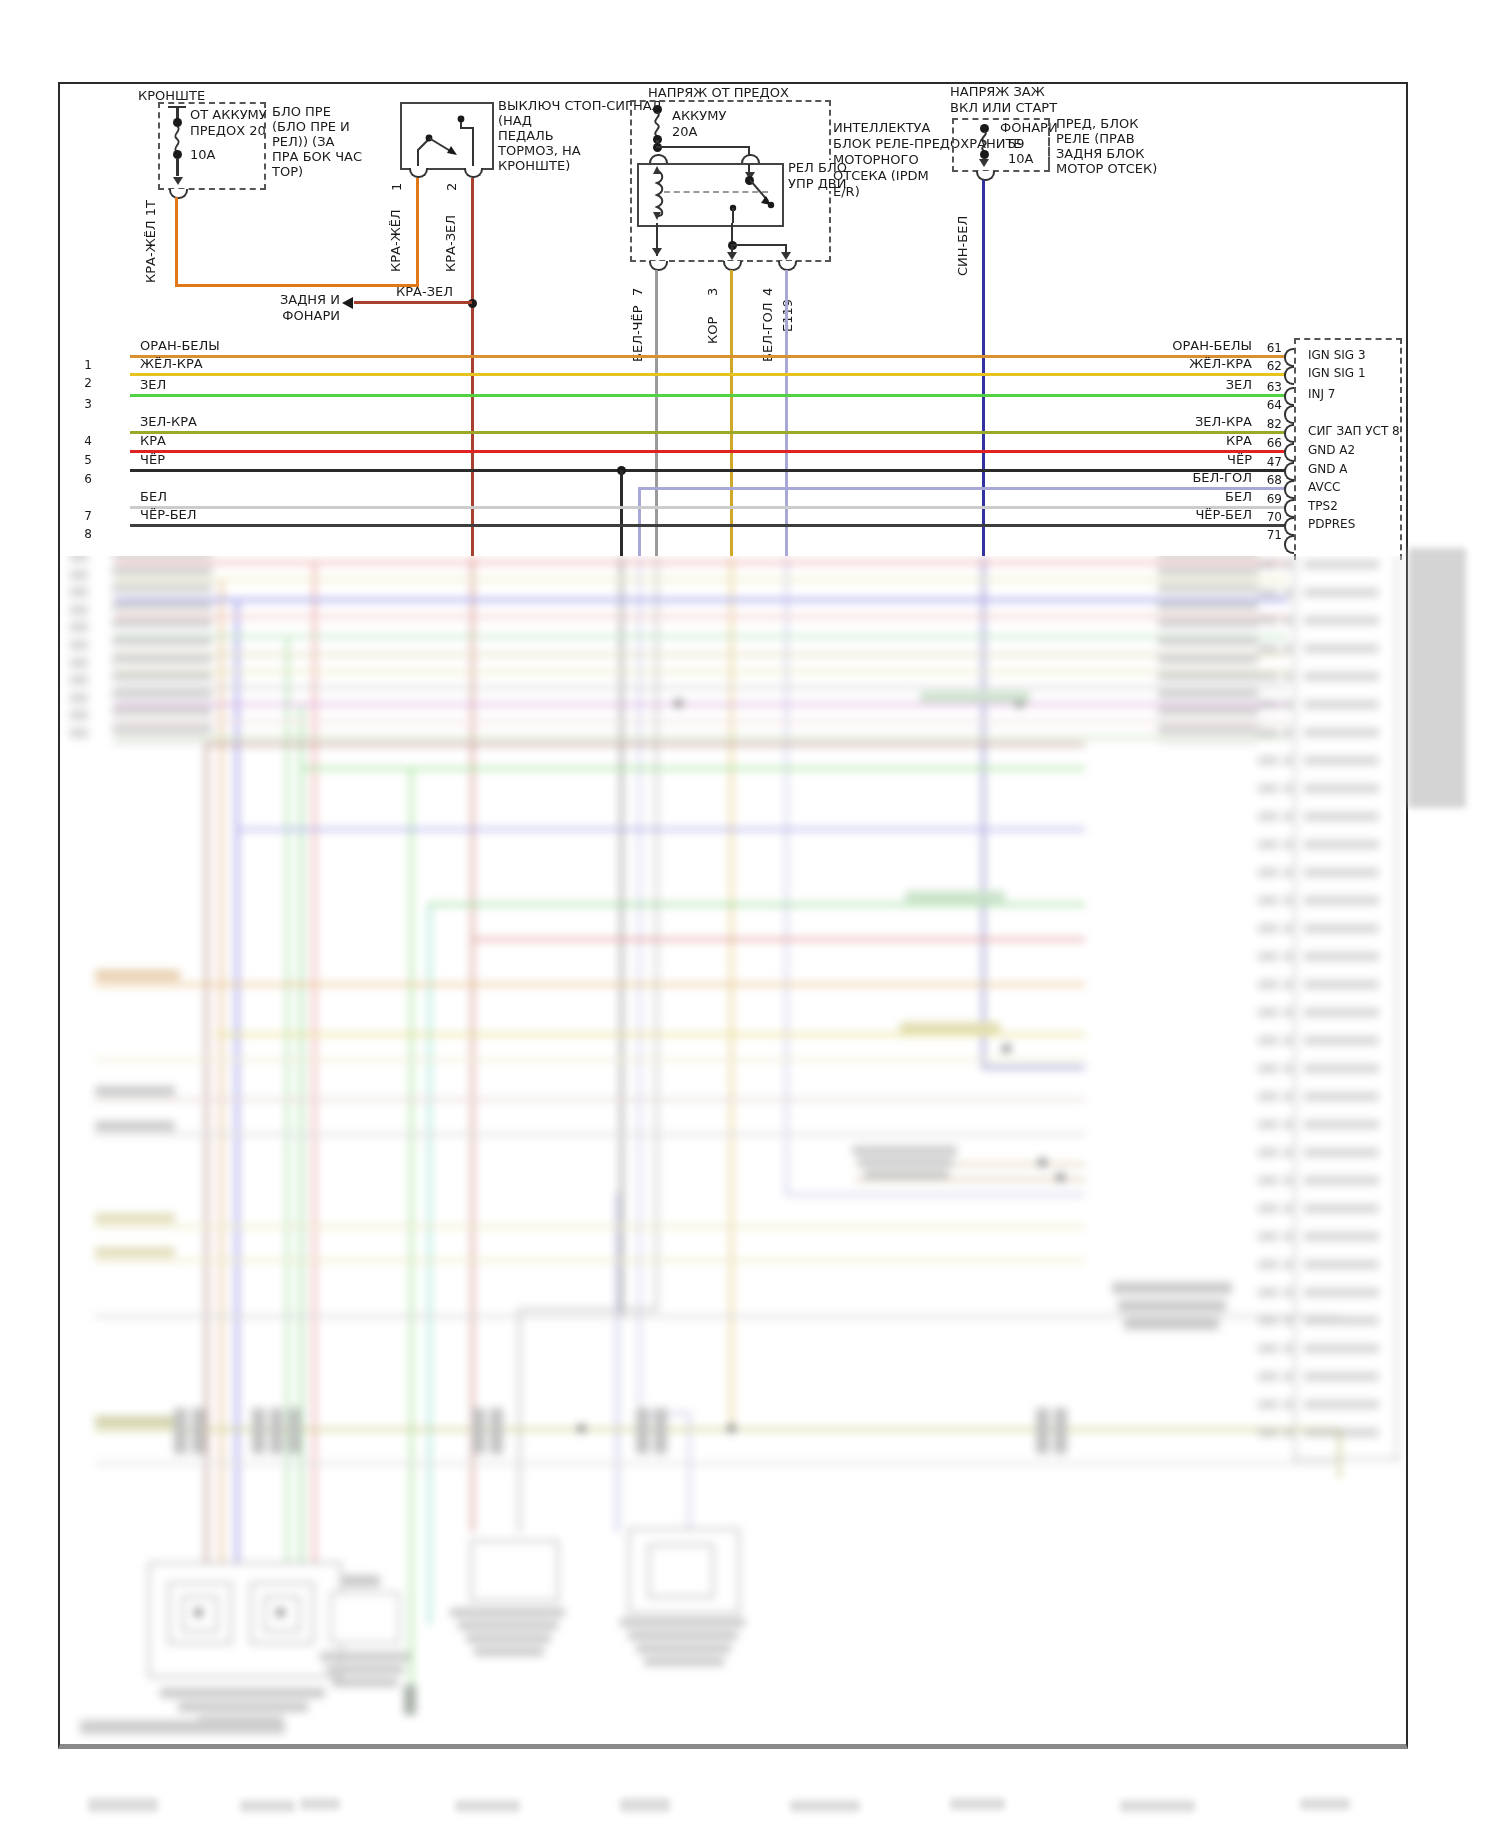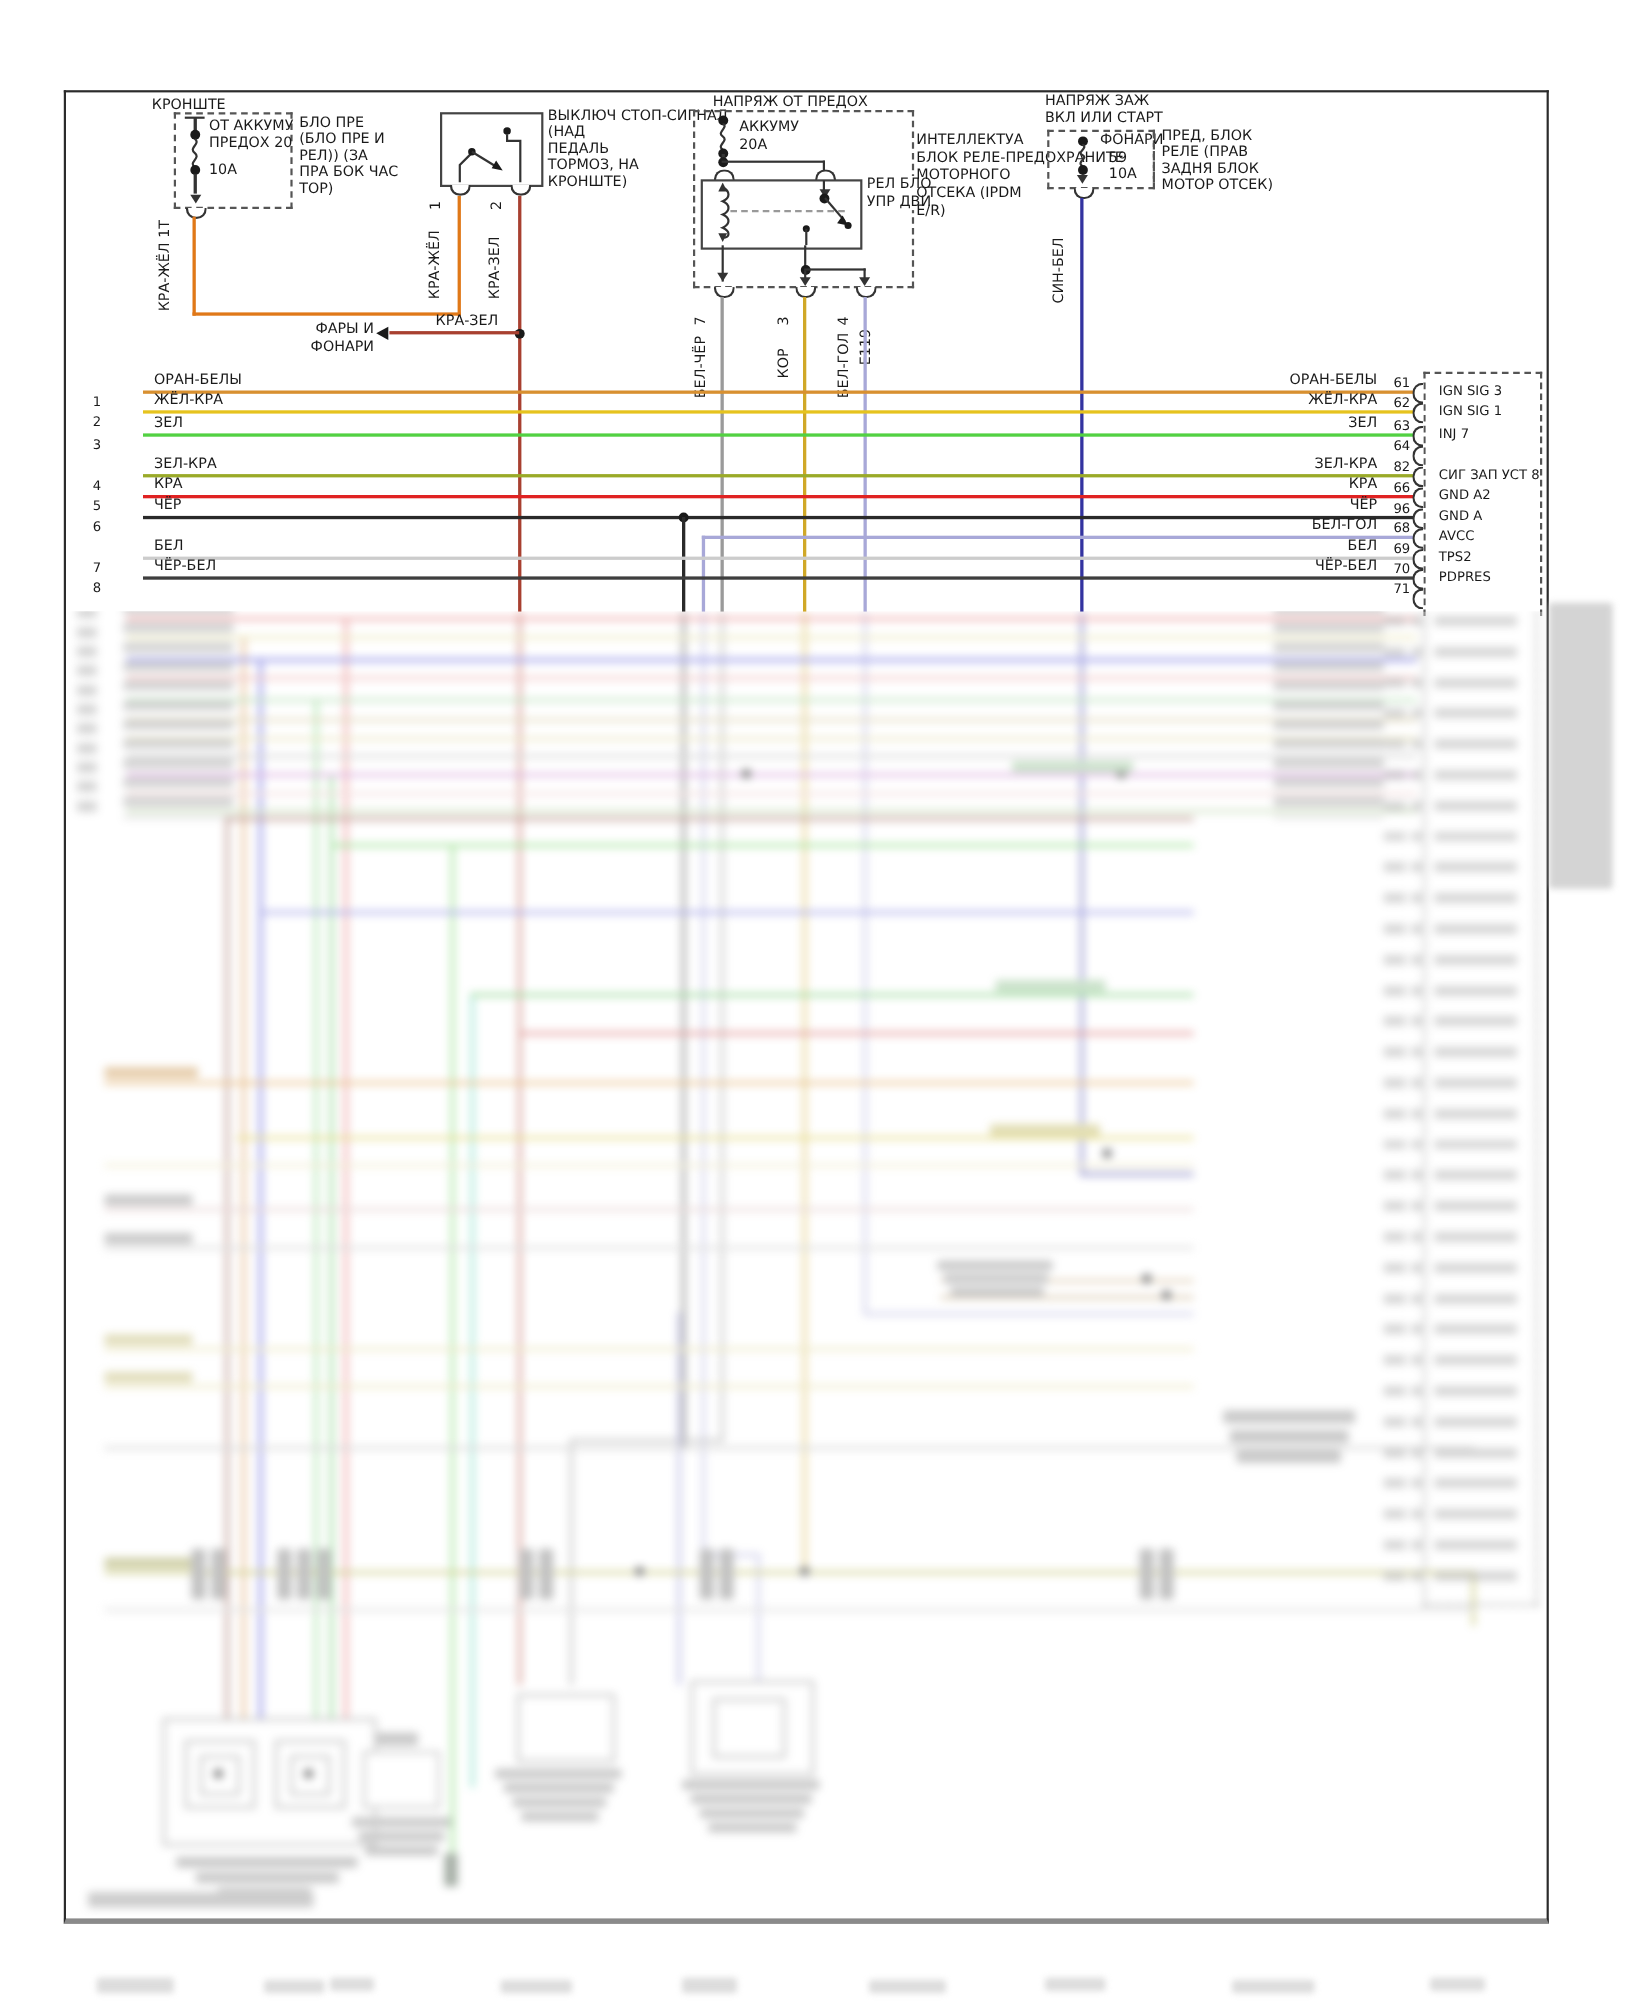--- a/index.html
+++ b/index.html
@@ -92,21 +92,21 @@
   <div class="lbl" style="left:498px;top:128px">ПЕДАЛЬ</div>
   <div class="lbl" style="left:498px;top:143px">ТОРМОЗ, НА</div>
   <div class="lbl" style="left:498px;top:158px">КРОНШТЕ)</div>
 
   <div class="v" style="left:471px;top:178px;height:378px;background:#a84030"></div>
   <div class="dot" style="left:468px;top:299px"></div>
 
   <div class="h" style="left:354px;top:301px;width:118px;background:#a84030"></div>
   <div class="tri-l" style="left:342px;top:297px"></div>
   <div class="lbl" style="left:396px;top:284px">КРА-ЗЕЛ</div>
-  <div class="lbl rt" style="left:240px;top:292px;width:100px">ФАРЫ И</div>
+  <div class="lbl rt" style="left:240px;top:292px;width:100px">ЗАДНЯ И</div>
   <div class="lbl rt" style="left:240px;top:308px;width:100px">ФОНАРИ</div>
 
   <div class="lbl" style="left:648px;top:85px">НАПРЯЖ ОТ ПРЕДОХ</div>
   <div class="dashbox" style="left:630px;top:100px;width:197px;height:158px"></div>
   <div class="dot" style="left:653px;top:105px"></div>
   <svg class="abs" style="left:650px;top:112px" width="14" height="24" viewBox="0 0 14 24">
       <path d="M7,0 C13,4 1,8 7,12 C13,16 1,20 7,24" stroke="#333" stroke-width="2" fill="none"></path>
     </svg>
   <div class="dot" style="left:653px;top:135px"></div>
   <div class="v" style="left:656px;top:140px;height:8px;background:#333"></div>
@@ -249,21 +249,21 @@
   <div class="lbl sm rt" style="left:1254px;top:417px;width:28px">82</div>
   <div class="arc-c" style="left:1284px;top:424px"></div>
   <div class="lbl sm" style="left:1308px;top:424px">СИГ ЗАП УСТ 8</div>
 
   <div class="lbl rt" style="left:1092px;top:433px;width:160px">КРА</div>
   <div class="lbl sm rt" style="left:1254px;top:436px;width:28px">66</div>
   <div class="arc-c" style="left:1284px;top:443px"></div>
   <div class="lbl sm" style="left:1308px;top:443px">GND A2</div>
 
   <div class="lbl rt" style="left:1092px;top:452px;width:160px">ЧЁР</div>
-  <div class="lbl sm rt" style="left:1254px;top:455px;width:28px">96</div>
+  <div class="lbl sm rt" style="left:1254px;top:455px;width:28px">47</div>
   <div class="arc-c" style="left:1284px;top:462px"></div>
   <div class="lbl sm" style="left:1308px;top:462px">GND A</div>
 
   <div class="lbl rt" style="left:1092px;top:470px;width:160px">БЕЛ-ГОЛ</div>
   <div class="lbl sm rt" style="left:1254px;top:473px;width:28px">68</div>
   <div class="arc-c" style="left:1284px;top:480px"></div>
   <div class="lbl sm" style="left:1308px;top:480px">AVCC</div>
 
   <div class="lbl rt" style="left:1092px;top:489px;width:160px">БЕЛ</div>
   <div class="lbl sm rt" style="left:1254px;top:492px;width:28px">69</div>

